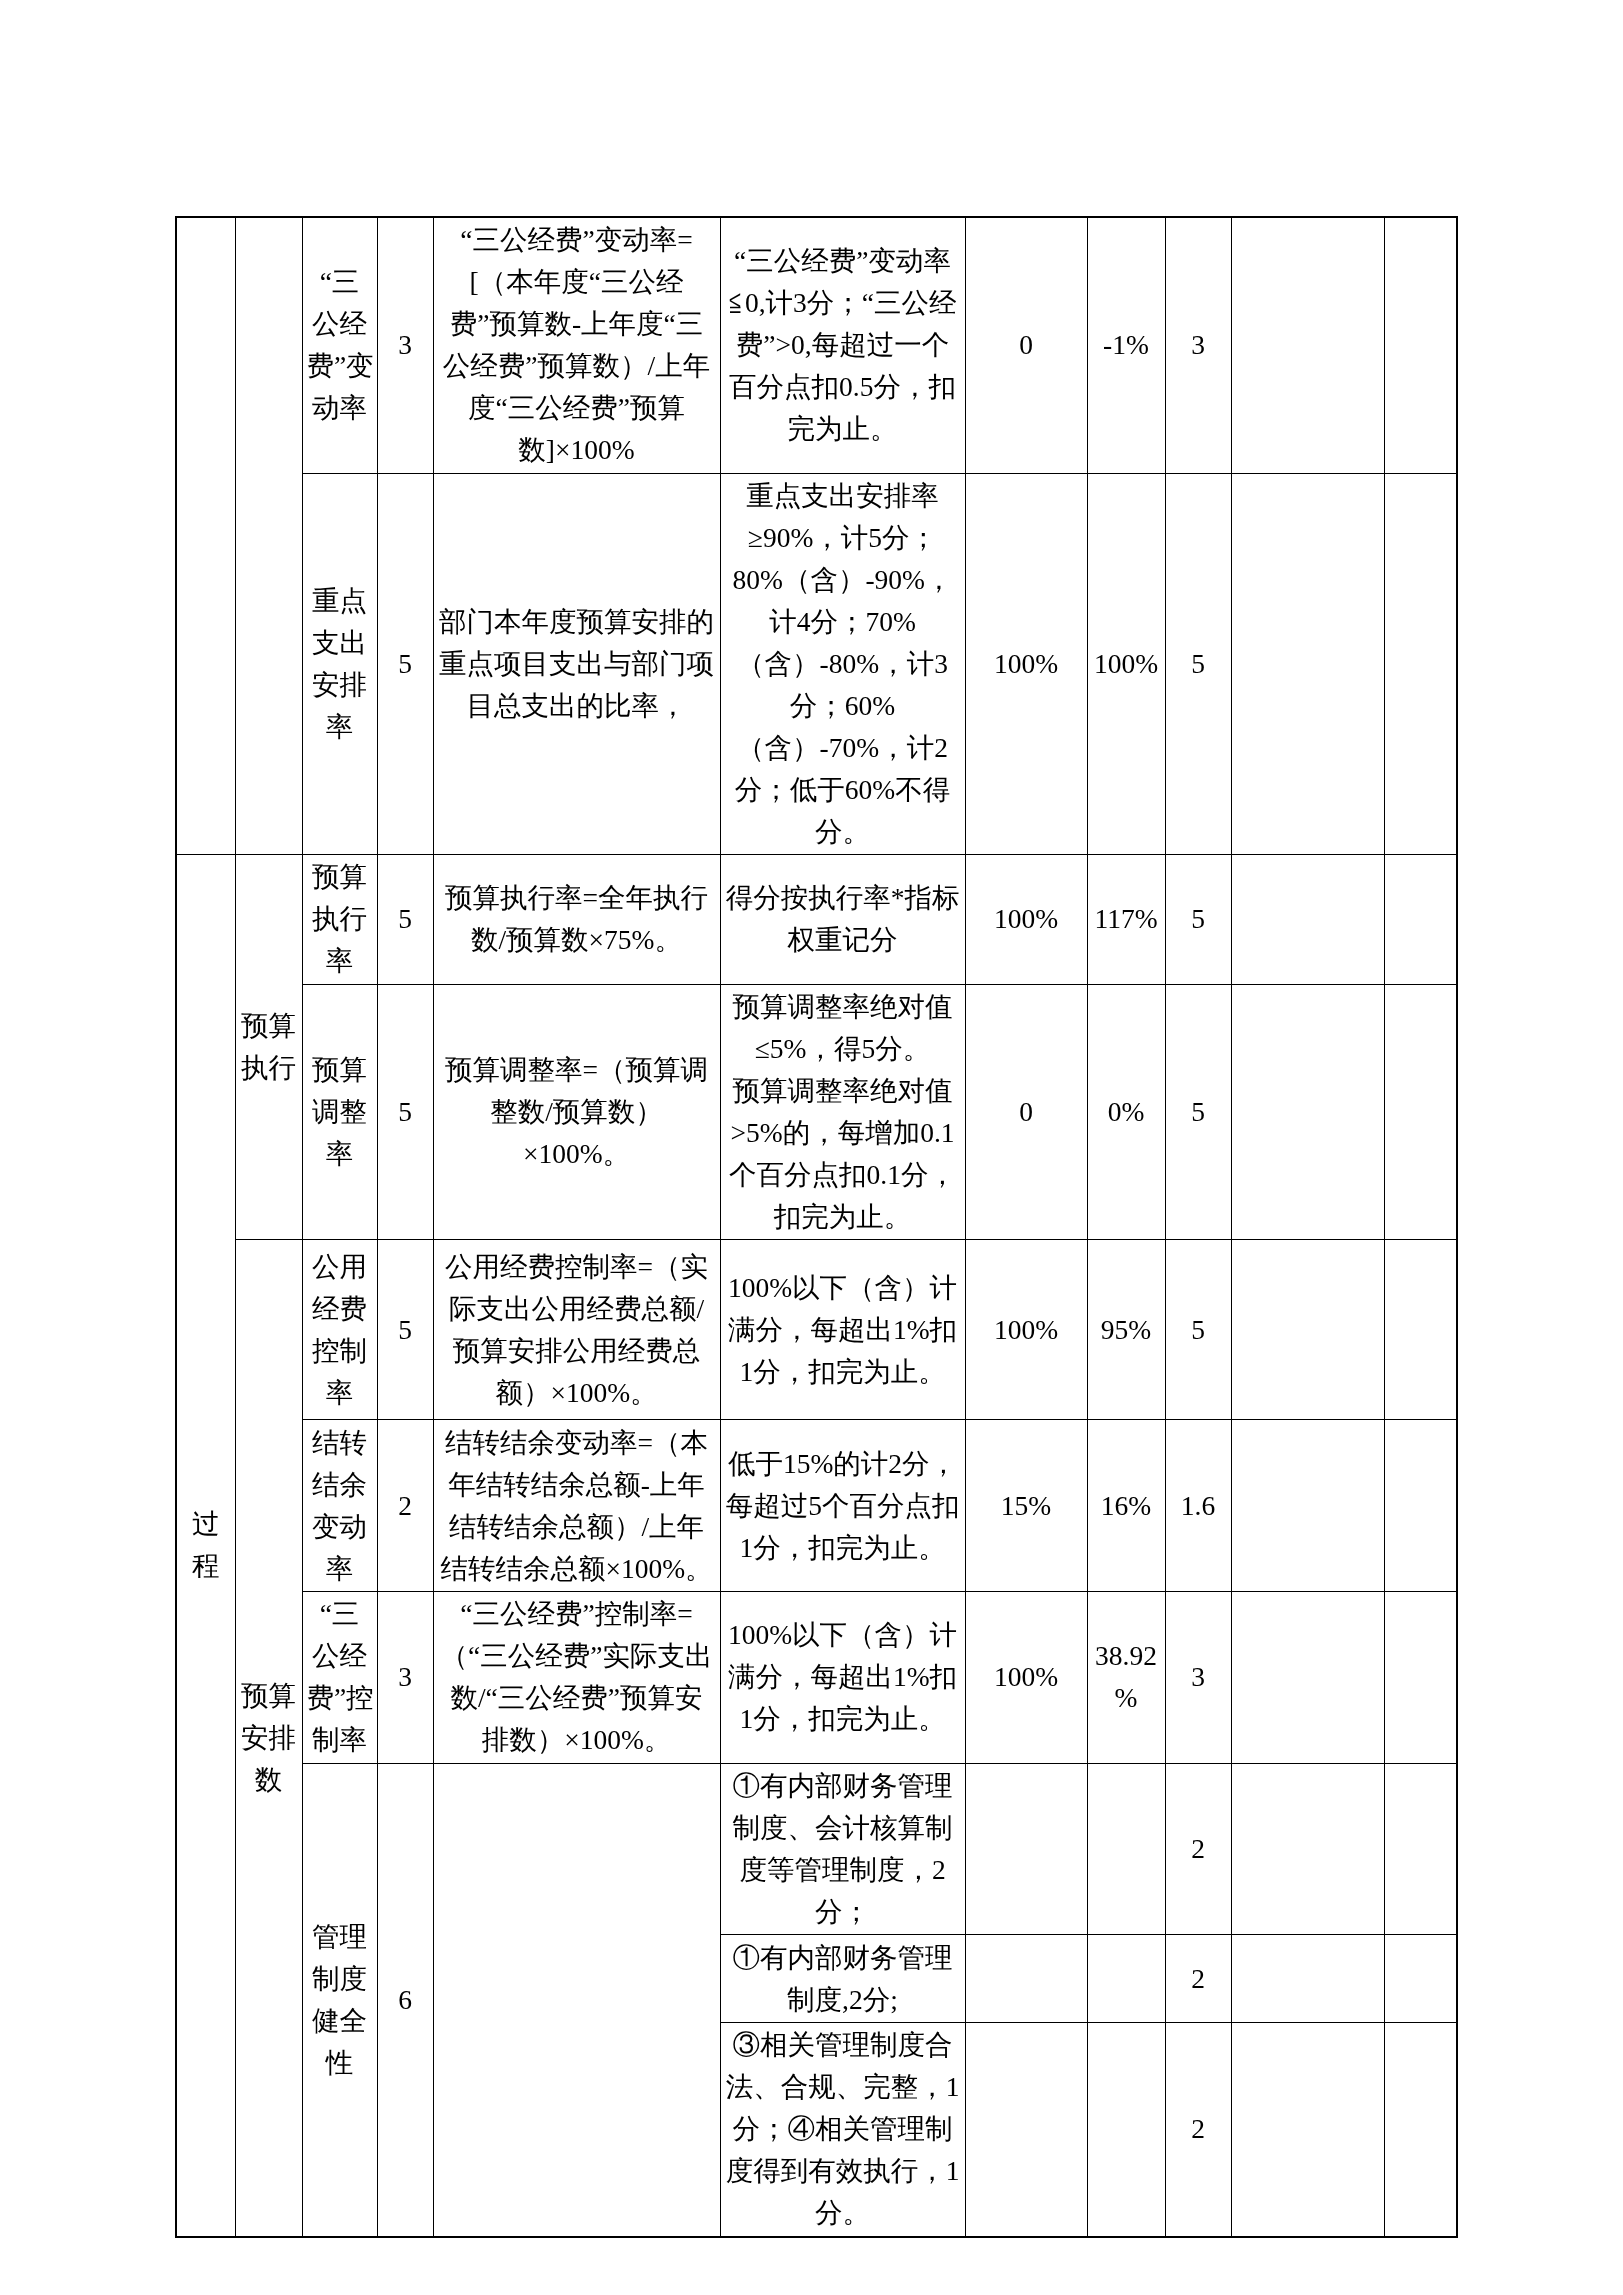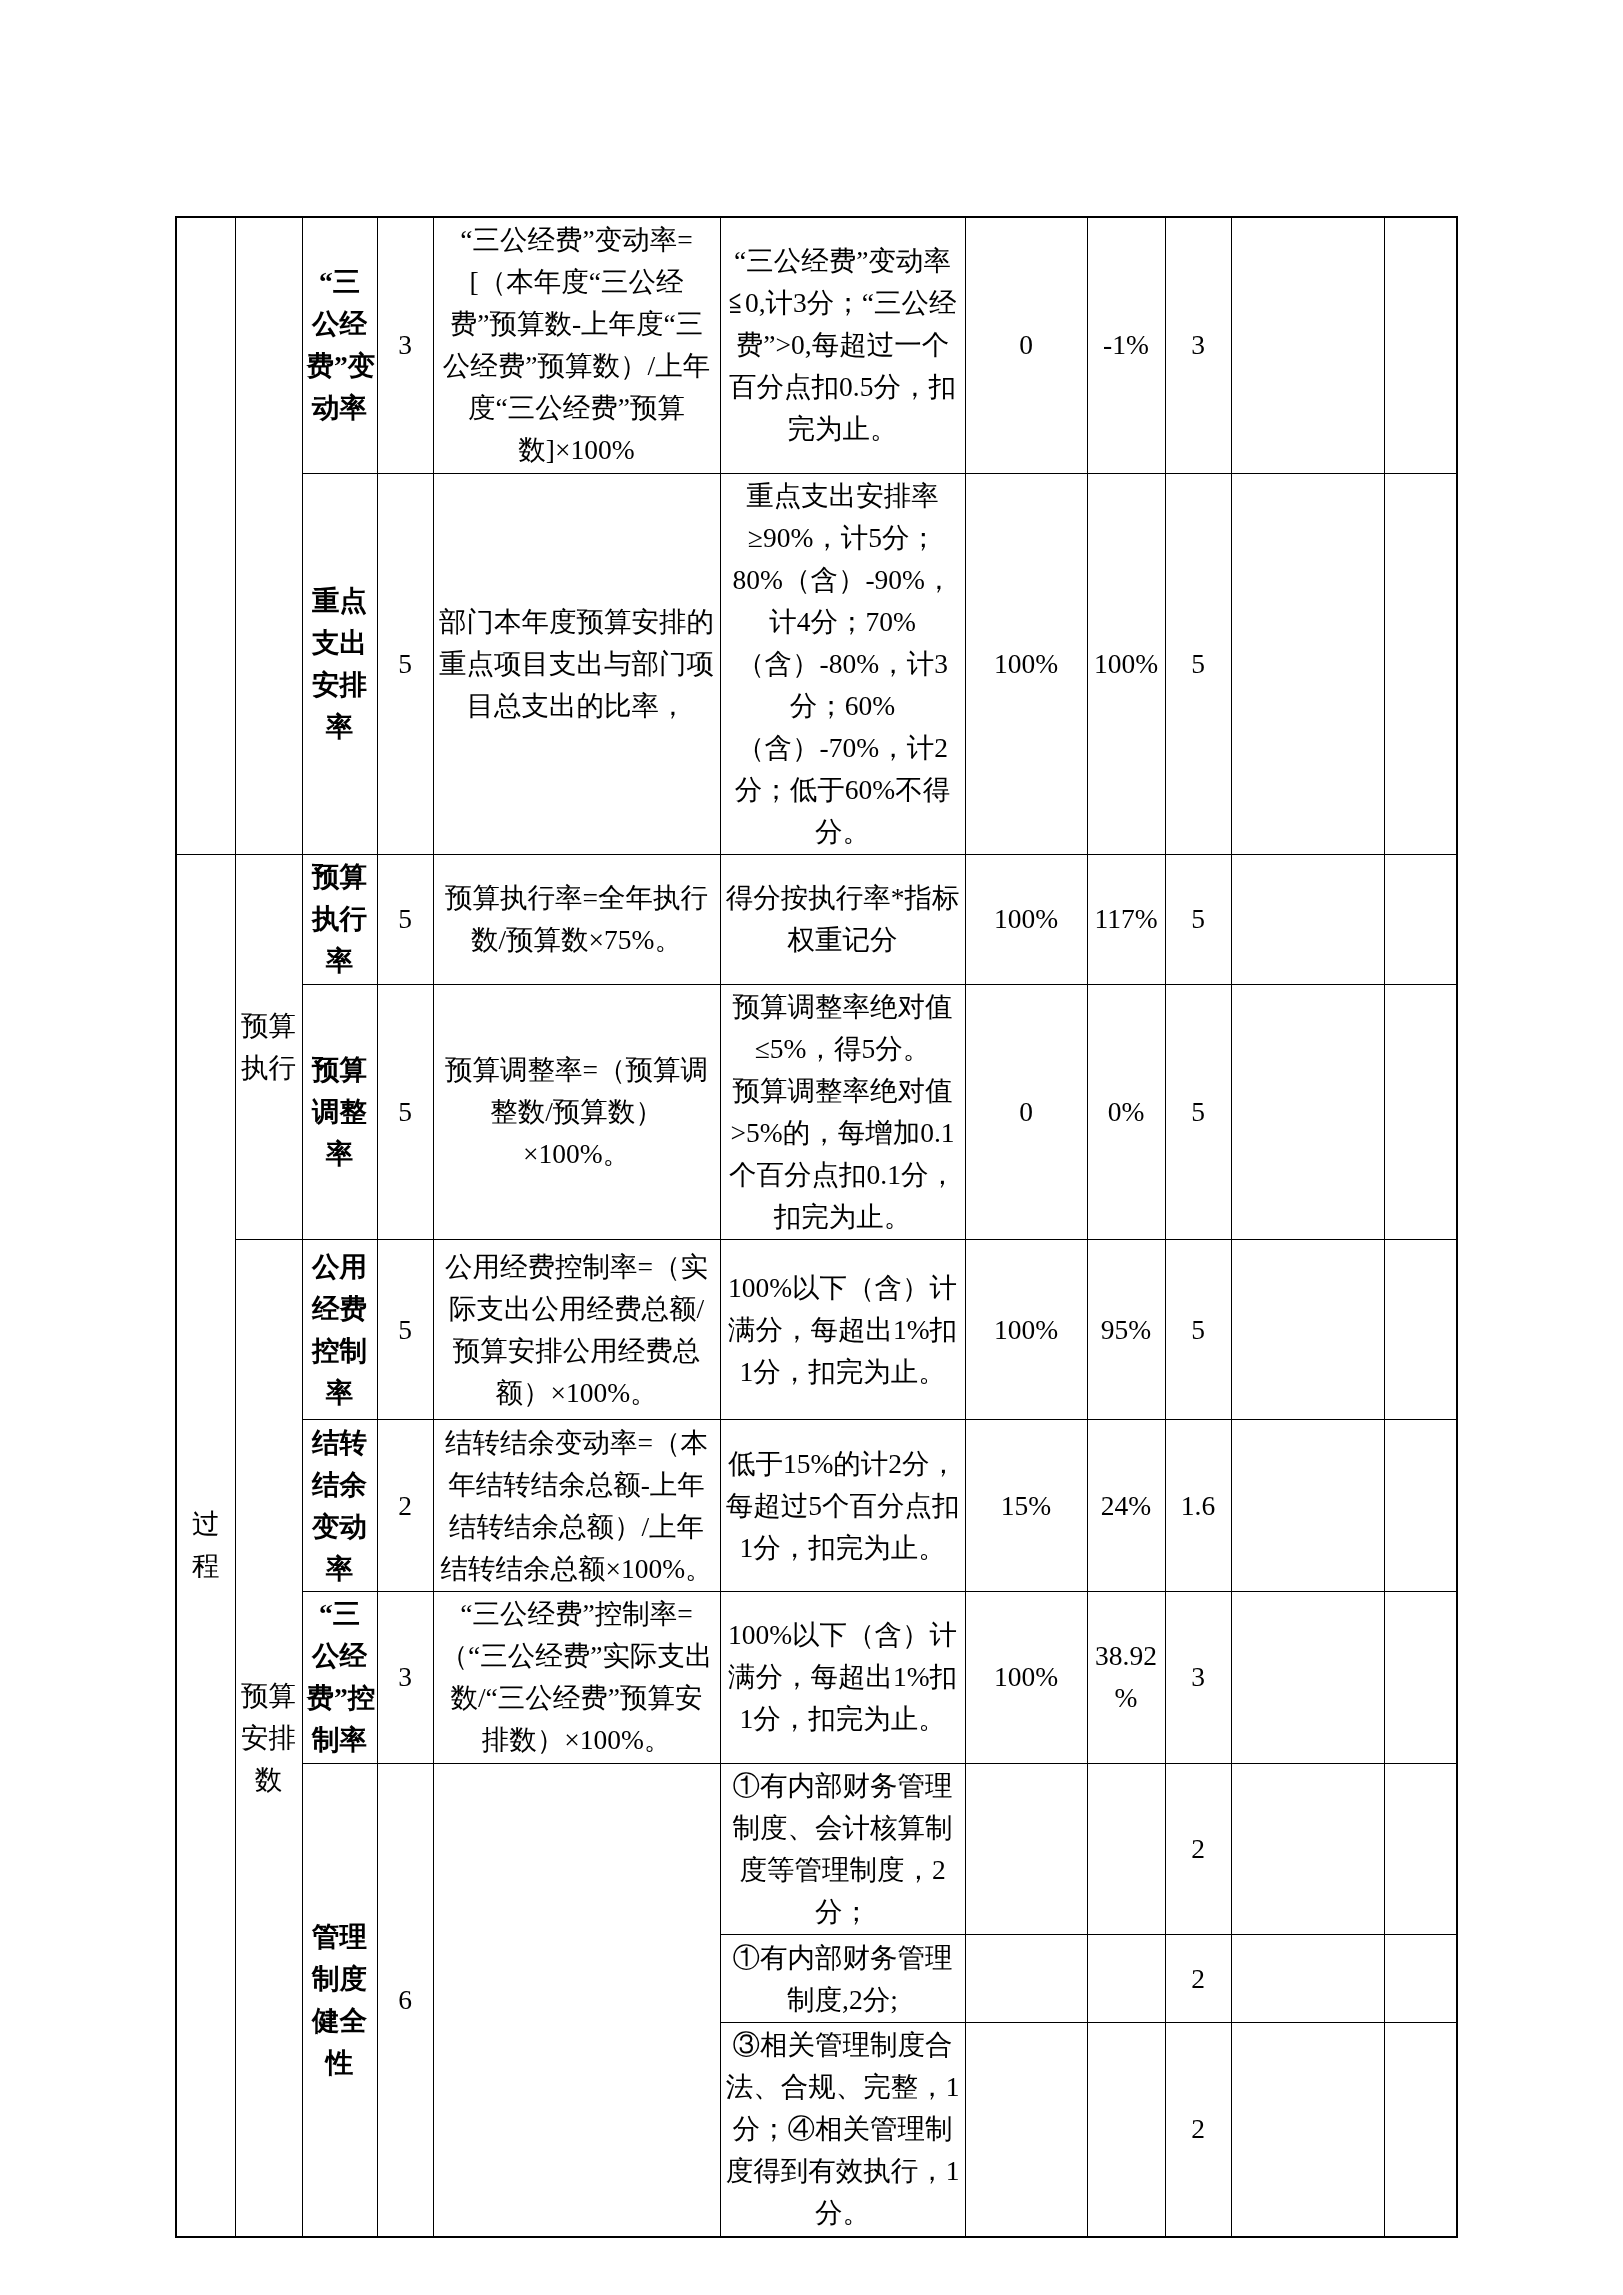--- a/index.html
+++ b/index.html
@@ -36,21 +36,20 @@
   td.thick-top {
     border-top: 2.6px solid #000;
   }
   td.cat {
     font-weight: normal;
     font-size: 28px;
     padding: 1.3px 1.3px;
   }
   td.indicator {
     padding: 1.3px 2.6px;
-    font-weight: bold;
   }
   td.criteria {
     white-space: pre-line;
   }
   td.val {
     overflow-wrap: anywhere;
     word-break: break-word;
   }
 </style>
 </head>
@@ -138,21 +137,21 @@
       <td></td>
       <td></td>
     </tr>
 
     <tr style="height:163px">
       <td class="indicator">结转结余变动率</td>
       <td class="val">2</td>
       <td class="formula">结转结余变动率=（本年结转结余总额-上年结转结余总额）/上年结转结余总额×100%。</td>
       <td class="criteria">低于15%的计2分，每超过5个百分点扣1分，扣完为止。</td>
       <td class="val">15%</td>
-      <td class="val">24%</td>
+      <td class="val">16%</td>
       <td class="val">1.6</td>
       <td></td>
       <td></td>
     </tr>
 
     <tr style="height:164px">
       <td class="indicator">“三公经费”控制率</td>
       <td class="val">3</td>
       <td class="formula">“三公经费”控制率=（“三公经费”实际支出数/“三公经费”预算安排数）×100%。</td>
       <td class="criteria">100%以下（含）计满分，每超出1%扣1分，扣完为止。</td>

